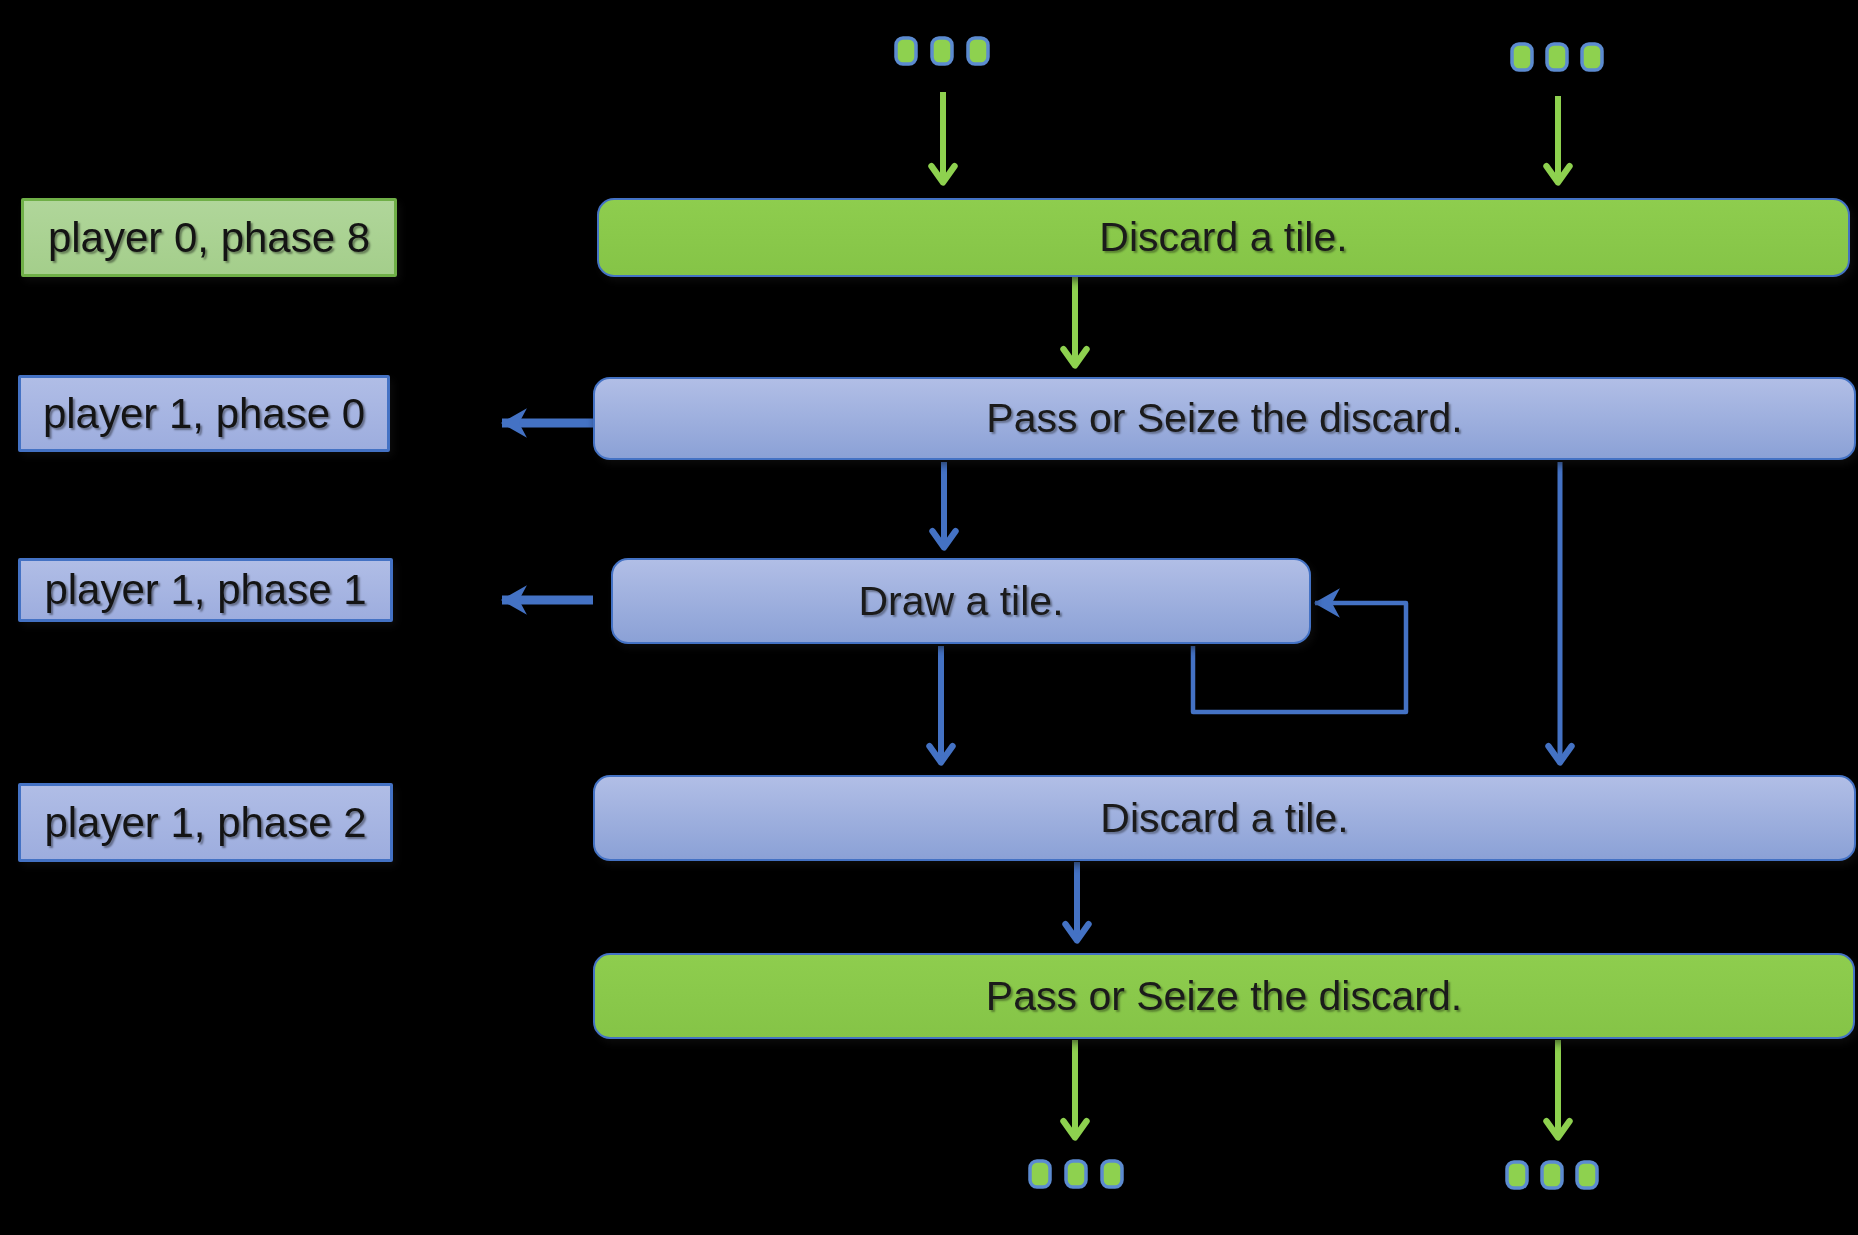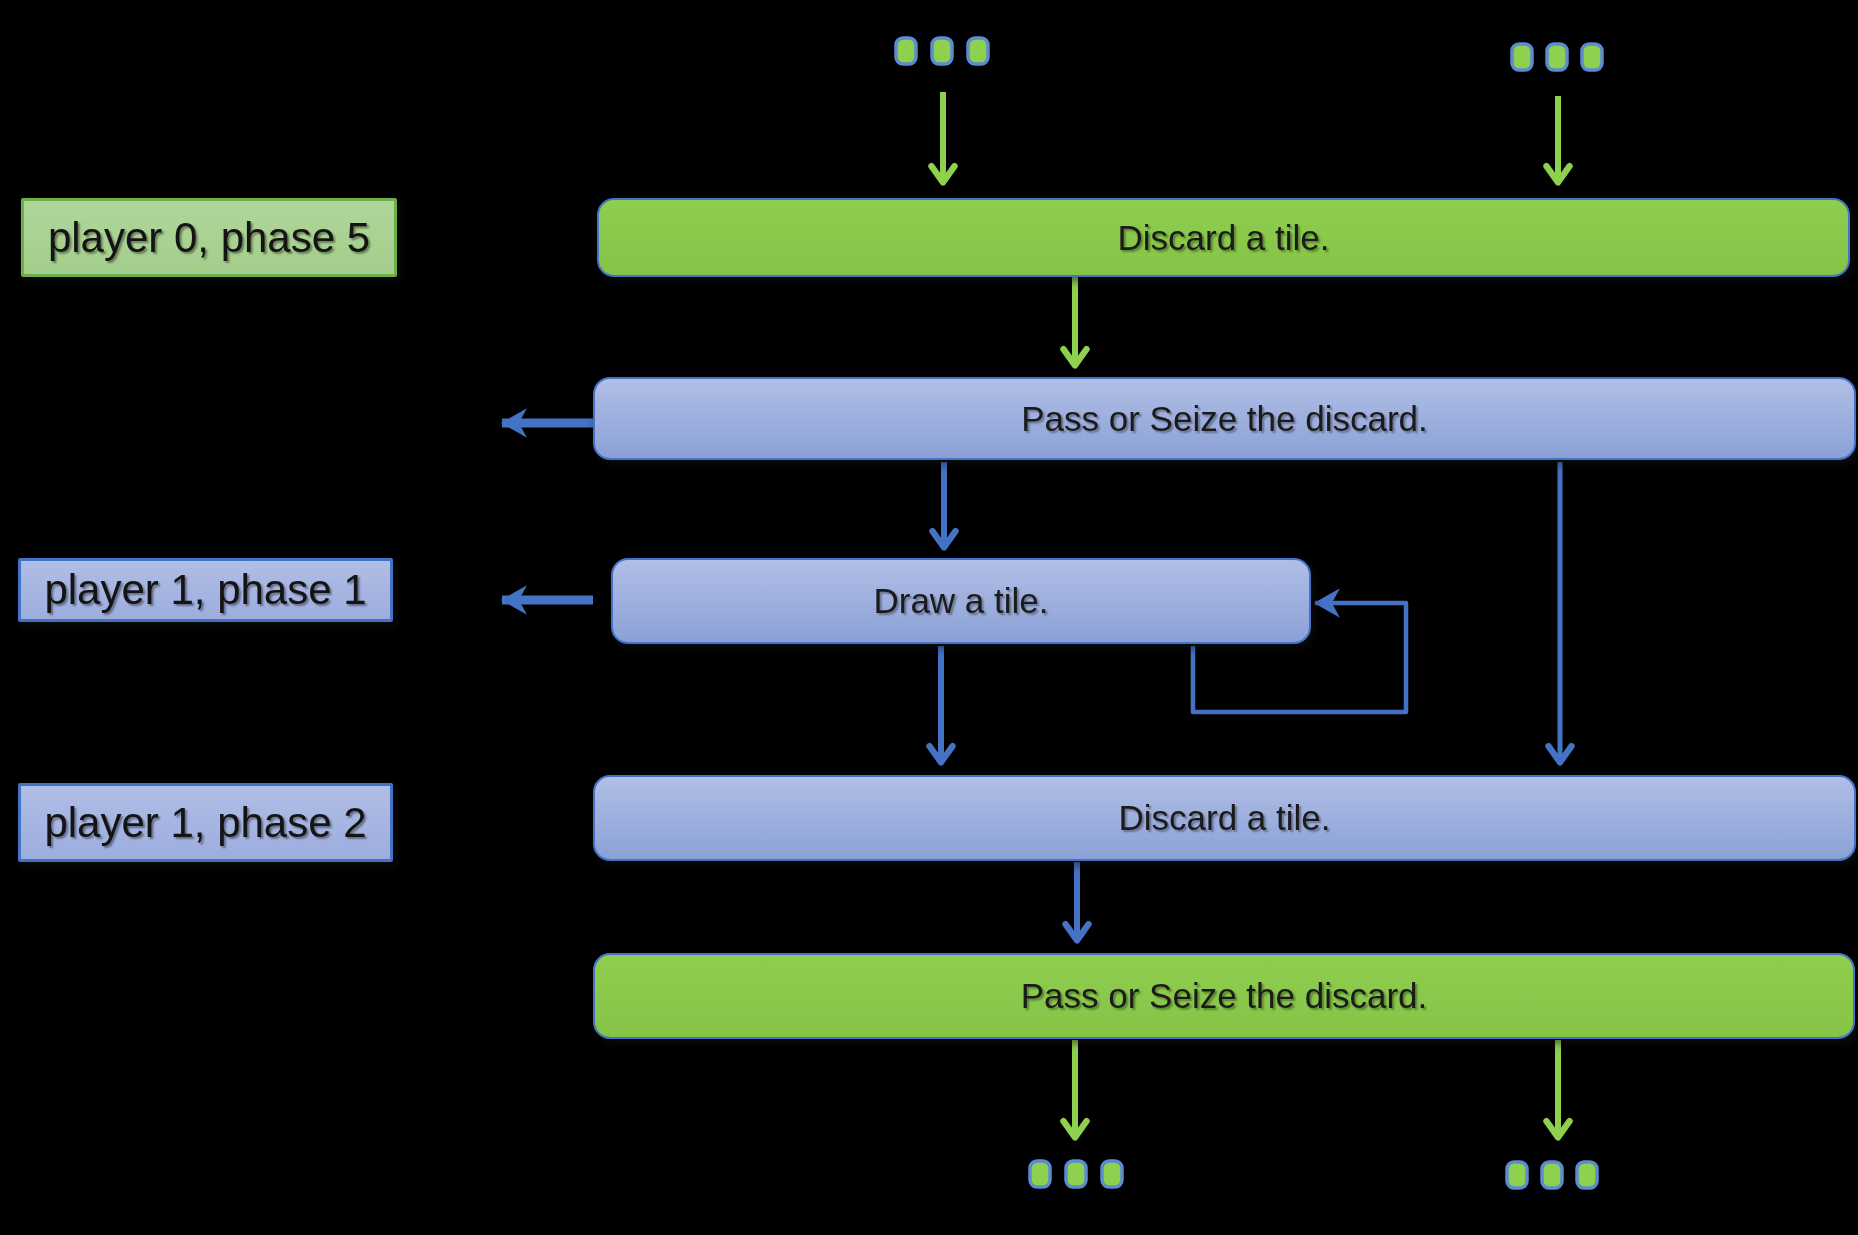--- a/index.html
+++ b/index.html
@@ -4,21 +4,21 @@
 <style>
   html,body{margin:0;padding:0;background:#000;}
   body{
     width:1858px;height:1235px;position:relative;overflow:hidden;
     font-family:"Liberation Sans", sans-serif;
   }
   .stage{position:absolute;inset:0;}
   
   .node{
     position:absolute;display:flex;align-items:center;justify-content:center;
-    font-size:35px;color:#1b1b1b;border-radius:17px;
+    font-size:41px;color:#1b1b1b;border-radius:17px;
     text-shadow:2px 2px 2px rgba(0,0,0,0.35);
     box-shadow:3px 4px 8px rgba(20,20,20,0.6);
     box-sizing:border-box;
   }
   .node.green{
     background:linear-gradient(180deg, var(--green-fill) 0%, var(--green-fill-dark) 100%);
     border:2px solid var(--blue-stroke);
   }
   .node.blue{
     background:linear-gradient(180deg, var(--blue-fill-light) 0%, var(--blue-fill-dark) 100%);
@@ -100,21 +100,22 @@
     <line class="stem-blue" x1="944" y1="462" x2="944" y2="545" stroke-width="6" marker-end="url(#chevB)"></line>
     <line class="stem-blue" x1="941" y1="646" x2="941" y2="760" stroke-width="6" marker-end="url(#chevB)"></line>
     <line class="stem-blue" x1="1077" y1="862" x2="1077" y2="938" stroke-width="6" marker-end="url(#chevB)"></line>
     <line class="stem-blue" x1="1560" y1="462" x2="1560" y2="760" stroke-width="5" marker-end="url(#chevB)"></line>
     <line class="stem-blue" x1="593" y1="423" x2="502" y2="423" stroke-width="9" marker-end="url(#stealthB)"></line>
     <line class="stem-blue" x1="593" y1="600" x2="502" y2="600" stroke-width="9" marker-end="url(#stealthB)"></line>
 
     <polyline class="stem-blue" stroke-width="4.5" stroke-linejoin="round" points="1193,646 1193,712 1406,712 1406,603 1315,603" marker-end="url(#stealthB)"></polyline>
   </svg>
 
-  <div class="plabel green" style="left:21px;top:198px;width:376px;height:79px;">player 0, phase 5</div>
+  <div class="plabel green" style="left:21px;top:198px;width:376px;height:79px;">player 0, phase 8</div>
+  <div class="plabel blue" style="left:18px;top:375px;width:372px;height:77px;">player 1, phase 0</div>
   <div class="plabel blue" style="left:18px;top:558px;width:375px;height:64px;">player 1, phase 1</div>
   <div class="plabel blue" style="left:18px;top:783px;width:375px;height:79px;">player 1, phase 2</div>
 
   <div class="node green" style="left:597px;top:198px;width:1253px;height:79px;">Discard a tile.</div>
   <div class="node blue" style="left:593px;top:377px;width:1263px;height:83px;">Pass or Seize the discard.</div>
   <div class="node blue" style="left:611px;top:558px;width:700px;height:86px;">Draw a tile.</div>
   <div class="node blue" style="left:593px;top:775px;width:1263px;height:86px;">Discard a tile.</div>
   <div class="node green" style="left:593px;top:953px;width:1262px;height:86px;">Pass or Seize the discard.</div>
 
 </div>

